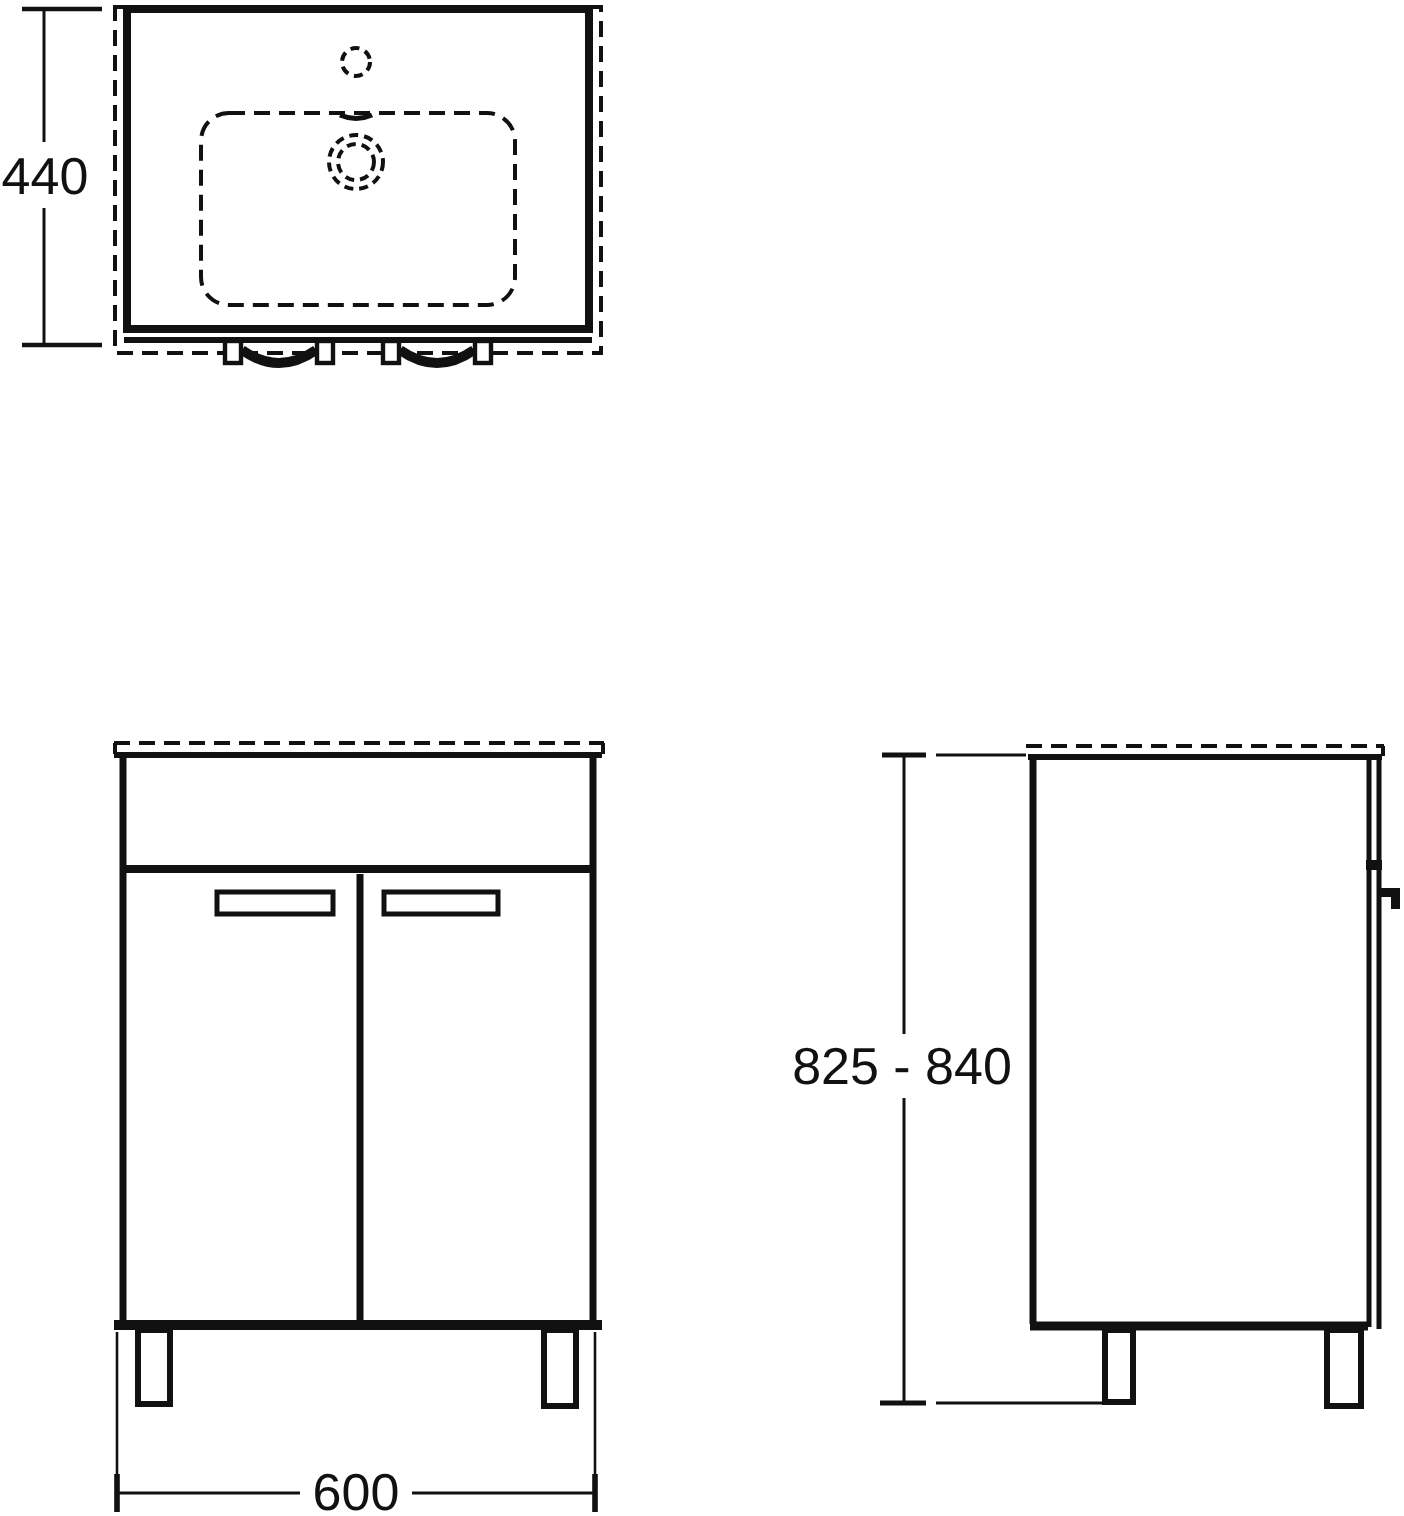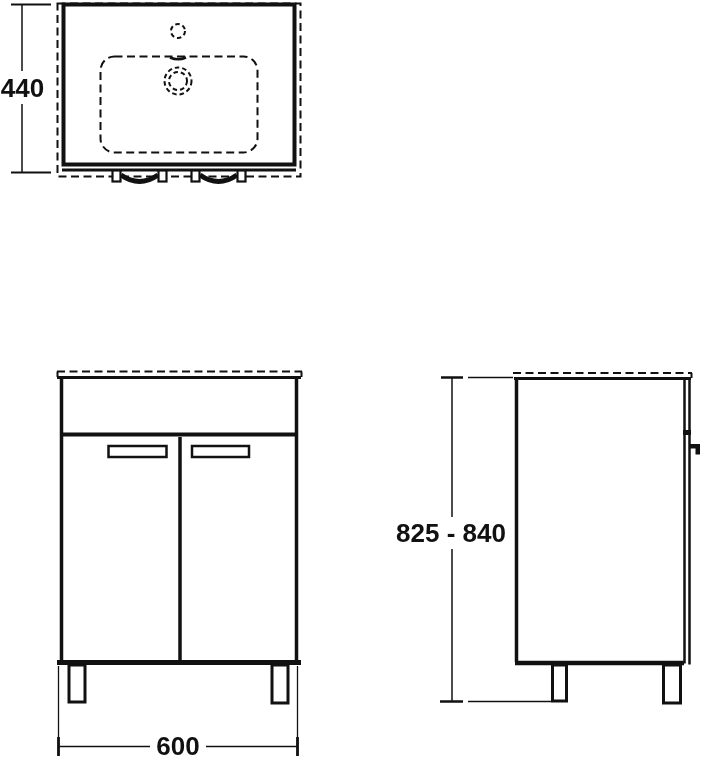--- a/index.html
+++ b/index.html
@@ -1,17 +1,17 @@
 <!DOCTYPE html>
 <html style="--line: #111111; --bg: #ffffff;"><head>
 <meta charset="utf-8">
 <style>
   :root { --line: #111111; --bg: #ffffff; }
   html, body { margin: 0; padding: 0; background: var(--bg); }
-  .stage { width: 702px; height: 758px; position: relative; background: var(--bg); font-weight: bold; }
+  .stage { width: 702px; height: 758px; position: relative; background: var(--bg); }
   svg { display: block; }
   .ln   { stroke: var(--line); fill: none; stroke-linecap: butt; }
   .dash { stroke-dasharray: 8 4.5; }
   .dashsm { stroke-dasharray: 4.5 3; }
   .wfill { fill: #ffffff; stroke: var(--line); }
   .blk { fill: var(--line); stroke: none; }
   .dim-text {
     font-family: "Liberation Sans", sans-serif;
     font-size: 26px;
     fill: var(--line);

